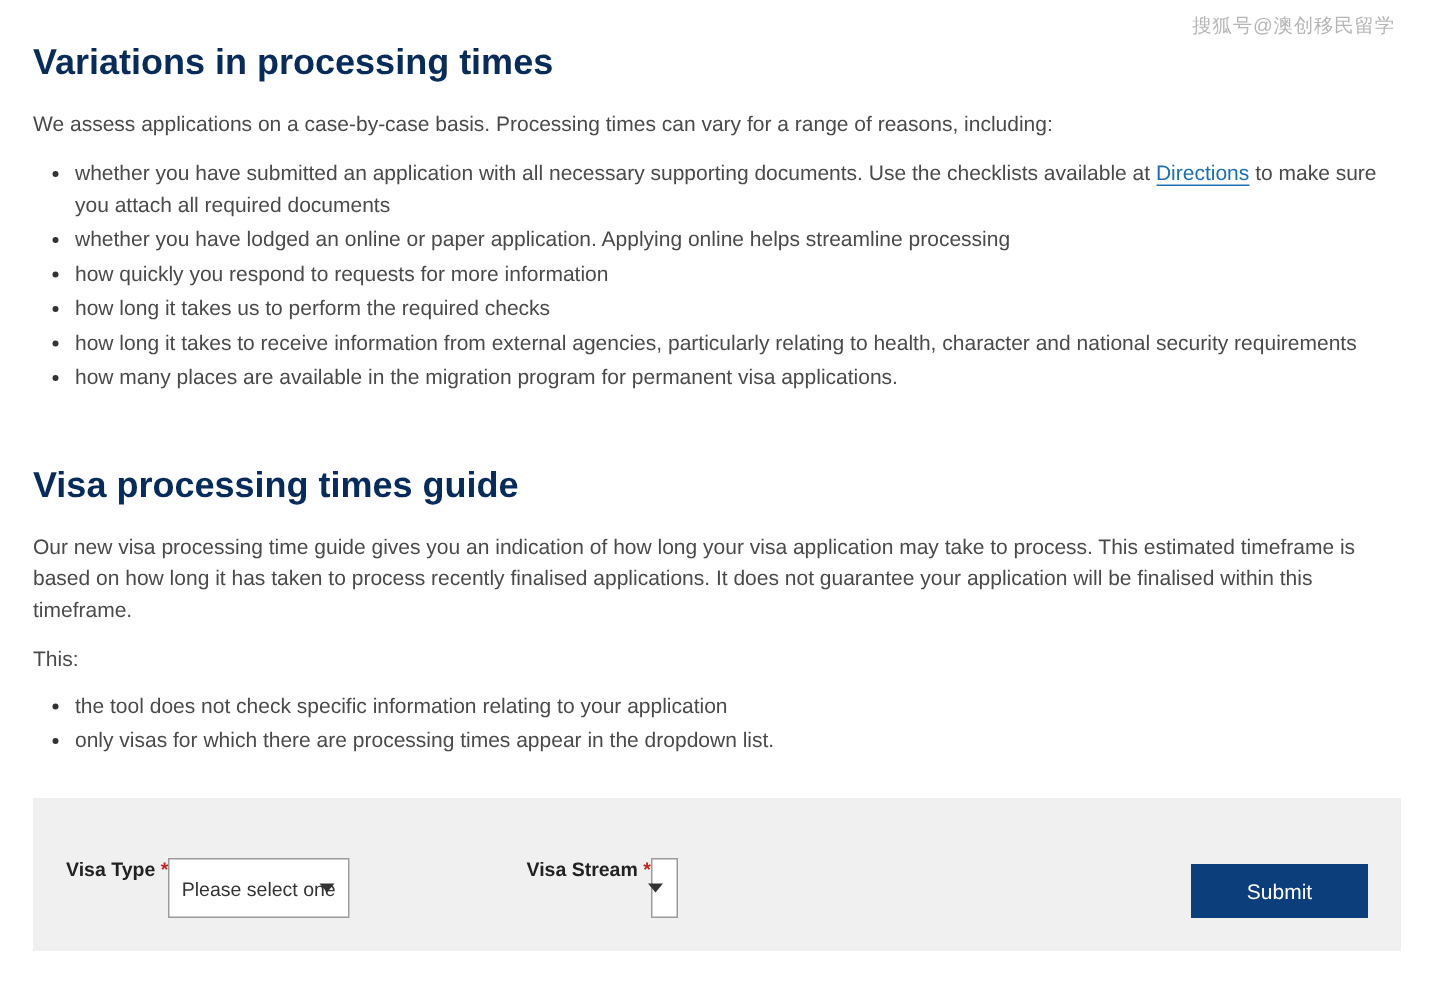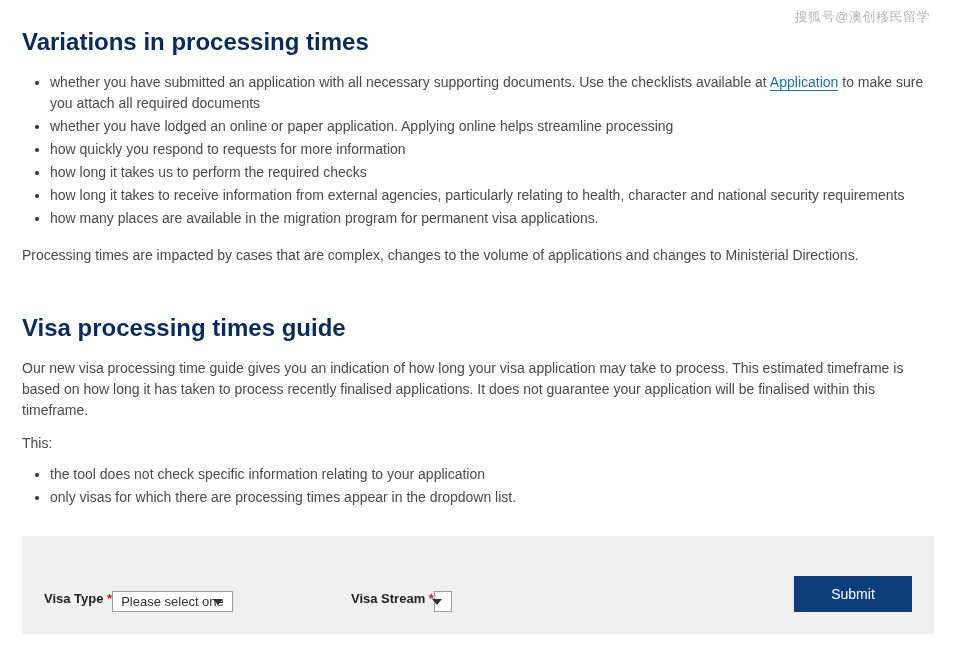--- a/index.html
+++ b/index.html
@@ -14,49 +14,49 @@
   a.link { color: #1a6fb5; text-decoration: none; border-bottom: 1px solid #1a6fb5; }
   .note { margin-top: 12px; margin-bottom: 10px; }
   .watermark { position: absolute; top: 8px; right: 26px; color: rgba(120,120,120,0.55); font-size: 13px; font-family: "SimSun","Microsoft YaHei",sans-serif; letter-spacing: 0.5px; }
   .form-strip { background: #f1f0f0; margin-top: 28px; padding: 40px 22px 22px 22px; display: flex; gap: 22px; align-items: flex-end; }
   .field { display: flex; flex-direction: row; }
   .field.vt { width: 285px; }
   .field.vs { width: 225px; }
   .field.ad { width: 170px; }
   .label { font-size: 13px; color: #222; font-weight: 700; margin-bottom: 6px; }
   .req { color: #c5221f; }
-  .select { width: 100%; height: 21px; border: 1px solid #9b9b9b; background: #fff; font-size: 13px; color: #333; padding: 0 8px; appearance: none; -webkit-appearance: none; }
+  .select { width: 100%; height: 40px; border: 1px solid #9b9b9b; background: #fff; font-size: 13px; color: #333; padding: 0 8px; appearance: none; -webkit-appearance: none; }
   .select-wrap { position: relative; }
   .select-wrap::after { content: ""; position: absolute; right: 10px; top: 50%; width: 0; height: 0; border-left: 5px solid transparent; border-right: 5px solid transparent; border-top: 6px solid #333; transform: translateY(-50%); pointer-events: none; }
   .date-wrap { display: flex; }
   .date-input { width: calc(100% - 36px); height: 34px; border: 1px solid #9b9b9b; background: #fff; font-size: 13px; padding: 0 8px; }
   .date-btn { width: 36px; height: 34px; border: 1px solid #9b9b9b; border-left: none; background: #f5f5f5; display: flex; align-items: center; justify-content: center; cursor: pointer; }
   .cal-icon { width: 14px; height: 14px; }
   .submit-area { margin-left: auto; }
   .submit-btn { background: #0b3e7a; color: #fff; border: none; height: 36px; width: 118px; font-size: 14px; font-weight: 400; cursor: pointer; }
 </style>
 </head>
 <body>
 
 <div class="watermark">搜狐号@澳创移民留学</div>
 
 <div class="content">
 
   <h2>Variations in processing times</h2>
+  <p>We assess applications on a case-by-case basis. Processing times can vary for a range of reasons, including:</p>
   <ul>
     <li>
-      <span>whether you have submitted an application with all necessary supporting documents. Use the checklists available at </span><a href="#" class="link">Application</a><span> to make sure you attach all required documents</span>
+      <span>whether you have submitted an application with all necessary supporting documents. Use the checklists available at </span><a href="#" class="link">Directions</a><span> to make sure you attach all required documents</span>
     </li>
     <li>whether you have lodged an online or paper application. Applying online helps streamline processing</li>
     <li>how quickly you respond to requests for more information</li>
     <li>how long it takes us to perform the required checks</li>
     <li>how long it takes to receive information from external agencies, particularly relating to health, character and national security requirements</li>
     <li>how many places are available in the migration program for permanent visa applications.</li>
   </ul>
-  <p>Processing times are impacted by cases that are complex, changes to the volume of applications and changes to Ministerial Directions.</p>
 
   <h2 class="second">Visa processing times guide</h2>
   <p>Our new visa processing time guide gives you an indication of how long your visa application may take to process. This estimated timeframe is based on how long it has taken to process recently finalised applications. It does not guarantee your application will be finalised within this timeframe.</p>
   <p class="note">This:</p>
   <ul>
     <li>the tool does not check specific information relating to your application</li>
     <li>only visas for which there are processing times appear in the dropdown list.</li>
   </ul>
 
   <div class="form-strip">

